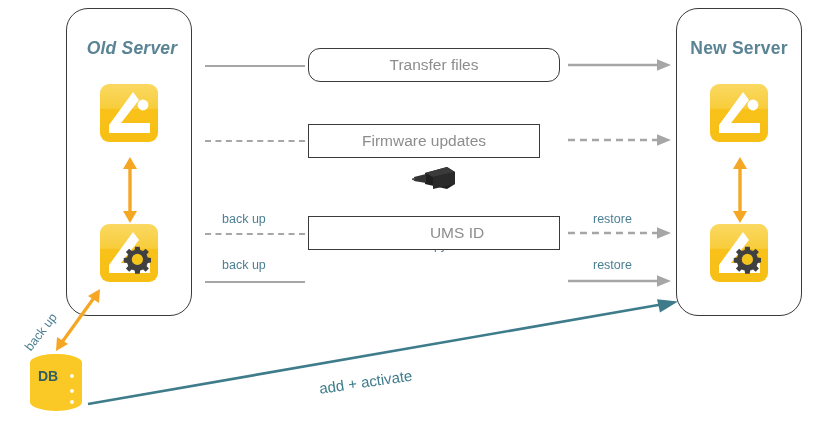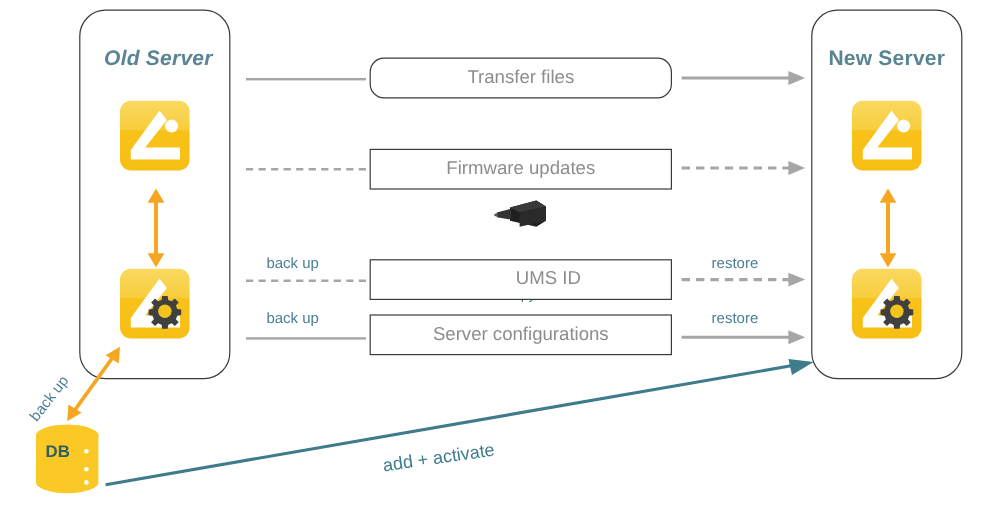--- a/index.html
+++ b/index.html
@@ -171,21 +171,21 @@
   <div class="hline" style="left:205px;top:65px;width:100px;"></div>
   <div class="mbox" style="left:308px;top:48px;width:252px;height:34px;border-radius:12px;">Transfer files</div>
   <div style="position:absolute;left:568px;top:57px;">
     <svg width="104" height="16" viewBox="0 0 104 16">
       <line x1="0" y1="8" x2="92" y2="8" stroke="#a6a6a6" stroke-width="2.6"></line>
       <path d="M103 8 L89 2.2 L89 13.8 Z" fill="#a6a6a6"></path>
     </svg>
   </div>
 
   <div class="hline dash" style="left:205px;top:140px;width:100px;"></div>
-  <div class="mbox" style="left:308px;top:124px;width:252px;height:34px;">Firmware updates</div>
+  <div class="mbox" style="left:308px;top:124px;width:232px;height:34px;">Firmware updates</div>
   <div style="position:absolute;left:568px;top:132px;">
     <svg width="104" height="16" viewBox="0 0 104 16">
       <line x1="0" y1="8" x2="90" y2="8" stroke="#a6a6a6" stroke-width="2.6" stroke-dasharray="7 5"></line>
       <path d="M103 8 L89 2.2 L89 13.8 Z" fill="#a6a6a6"></path>
     </svg>
   </div>
 
   <div class="usb" style="left:411px;top:164px;">
     <svg width="46" height="30" viewBox="0 0 46 30">
       <path d="M14 9 L36 3 L44 8 L44 20 L36 25 L14 20 Z" fill="#1f1f1f"></path>
@@ -203,21 +203,20 @@
   <div class="cap" style="left:593px;top:212px;">restore</div>
   <div style="position:absolute;left:568px;top:225px;">
     <svg width="104" height="16" viewBox="0 0 104 16">
       <line x1="0" y1="8" x2="90" y2="8" stroke="#a6a6a6" stroke-width="2.6" stroke-dasharray="7 5"></line>
       <path d="M103 8 L89 2.2 L89 13.8 Z" fill="#a6a6a6"></path>
     </svg>
   </div>
 
   <div class="cap" style="left:222px;top:258px;">back up</div>
   <div class="hline" style="left:205px;top:281px;width:100px;"></div>
-  <div class="mbox" style="left:308px;top:262px;width:252px;height:34px;">Server configurations</div>
   <div class="cap" style="left:593px;top:258px;">restore</div>
   <div style="position:absolute;left:568px;top:273px;">
     <svg width="104" height="16" viewBox="0 0 104 16">
       <line x1="0" y1="8" x2="92" y2="8" stroke="#a6a6a6" stroke-width="2.6"></line>
       <path d="M103 8 L89 2.2 L89 13.8 Z" fill="#a6a6a6"></path>
     </svg>
   </div>
 
   <div style="position:absolute;left:50px;top:285px;">
     <svg width="58" height="70" viewBox="0 0 58 70">

